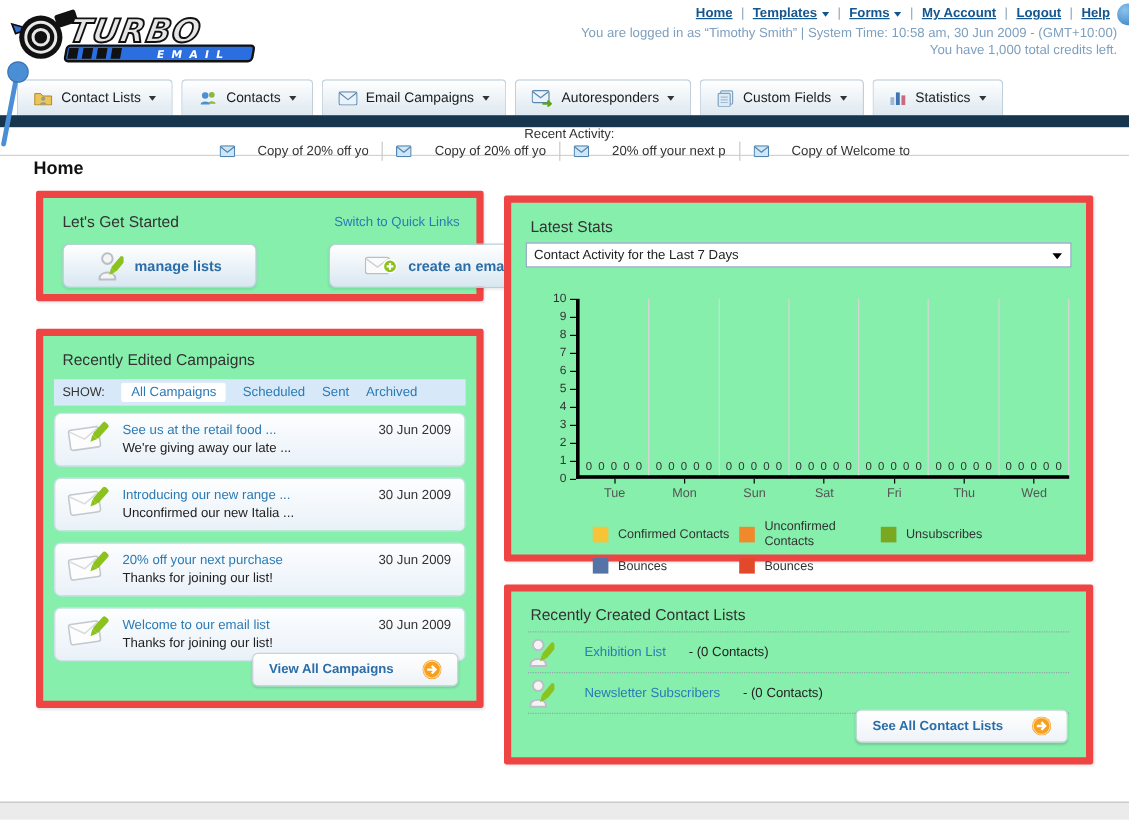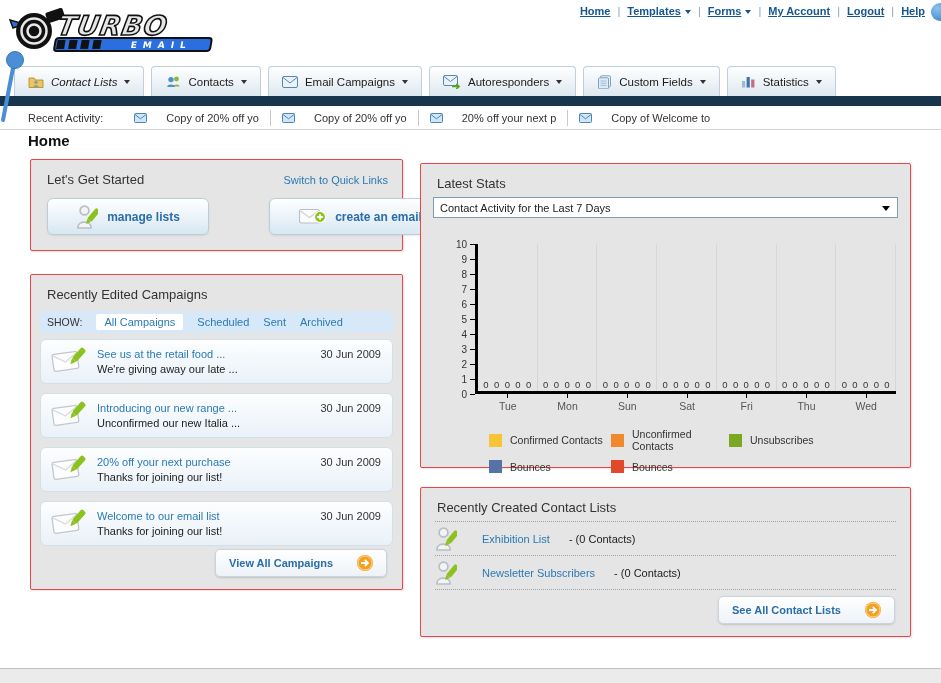--- a/index.html
+++ b/index.html
@@ -17,37 +17,37 @@
   .login-info{position:absolute;top:21px;right:10px;text-align:right;font-size:11px;line-height:14px;color:#7d9fbe;}
   .help-bubble{position:absolute;top:3px;right:-8px;width:18px;height:18px;border-radius:50%;
     background:radial-gradient(circle at 35% 30%,#8cc3ee,#2f7cc0);}
   .left-pin{position:absolute;left:0;top:46px;z-index:5;}
 
   
   .tabbar{position:absolute;left:0;top:62px;width:100%;height:34px;display:flex;align-items:flex-end;}
   .tab{display:inline-flex;align-items:center;height:30px;margin-left:7px;padding:0 13px;
     border:1px solid #bfcfdb;border-bottom:none;border-radius:4px 4px 0 0;
     background:linear-gradient(#ffffff,#dde8f0);font-size:11.5px;color:#1b1b1b;cursor:pointer;white-space:nowrap;}
-  .tab:first-child{margin-left:14px;font-style:italic;}
+  .tab:first-child{margin-left:14px;}
   .tab-icon{display:inline-flex;margin-right:7px;}
   .tcaret{width:0;height:0;border:3.5px solid transparent;border-top:4.5px solid #333;margin-left:7px;margin-top:4px;}
   .navybar{position:absolute;left:0;top:96px;width:100%;height:10px;background:#17364e;}
 
   
   .activity{position:absolute;left:0;top:106px;width:100%;height:24px;border-bottom:1px solid #d2d2d2;
-    display:flex;align-items:center;font-size:11px;color:#333;}
+    display:flex;align-items:center;font-size:11px;color:#333;flex-direction:column;}
   .act-label{margin-left:28px;margin-right:20px;}
   .act-item{display:flex;align-items:center;gap:19px;padding:0 11px;height:16px;cursor:pointer;}
   .act-item + .act-item{border-left:1px solid #c9c9c9;}
   .act-item .txt{max-width:103px;overflow:hidden;white-space:nowrap;color:#333;}
 
   .page-title{position:absolute;left:28px;top:132px;font-size:15px;font-weight:bold;color:#111;}
 
   
-  .panel{position:absolute;background:#e5e5e5;border:1px solid #ef4444;border-radius:2px;
+  .panel{position:absolute;background:#86efac;border:6px solid #ef4444;border-radius:2px;
     box-shadow:1px 1px 2px rgba(0,0,0,0.10);}
   .panel-a{left:30px;top:159px;width:373px;height:92px;}
   .panel-b{left:30px;top:274px;width:373px;height:316px;}
   .panel-c{left:420px;top:163px;width:491px;height:305px;}
   .panel-d{left:420px;top:487px;width:491px;height:150px;}
   .panel-title{position:absolute;left:16px;top:12px;font-size:13px;color:#333;}
 
   .switch-link{position:absolute;right:14px;top:14px;font-size:11px;color:#2a7ab5;cursor:pointer;}
 
   .gs-buttons{position:absolute;left:16px;top:38px;display:flex;gap:12px;}
@@ -163,20 +163,24 @@
       </span>
 
       <span class="nav-item">
         <span class="lbl">Help</span>
 
       </span>
 
   </div>
   <div class="help-bubble"></div>
 
+  <div class="login-info">
+    <div>You are logged in as “Timothy Smith” | System Time: 10:58 am, 30 Jun 2009 - (GMT+10:00)</div>
+    <div>You have 1,000 total credits left.</div>
+  </div>
 
   <div class="tabbar">
 
       <div class="tab">
         <span class="tab-icon">
           <svg width="16" height="13" viewBox="0 0 16 13">
             <path d="M1 3 h5 l1.5 2 H15 v7.5 H1z" fill="#edc65a" stroke="#a8852c" stroke-width="0.8"></path>
             <circle cx="8" cy="7.3" r="1.7" fill="#8d9aa5"></circle>
             <path d="M5.4 12 c0-2.4 5.2-2.4 5.2 0z" fill="#8d9aa5"></path>
           </svg>

